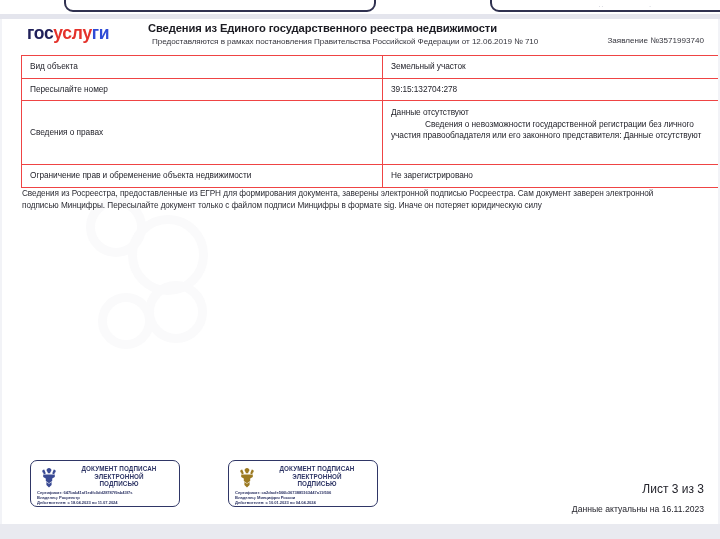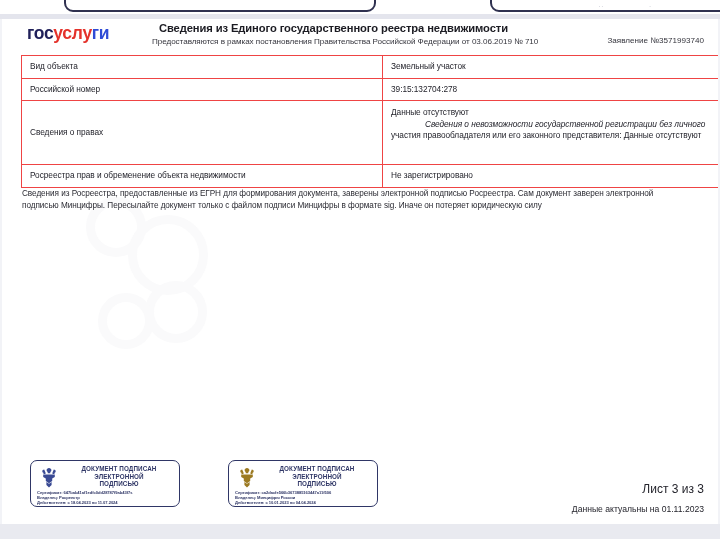--- a/index.html
+++ b/index.html
@@ -109,21 +109,21 @@
     letter-spacing: -0.3px;
     line-height: 20px;
     white-space: nowrap;
   }
   .logo .g1 { color: #20205a; }
   .logo .g2 { color: #e4322b; }
   .logo .g3 { color: #2f4bd6; }
 
   .doc-title {
     position: absolute;
-    left: 159px;
+    left: 148px;
     top: 2px;
     width: 430px;
     font-size: 11.2px;
     font-weight: bold;
     color: #1b1b22;
     line-height: 14px;
     letter-spacing: -0.1px;
   }
   .doc-subtitle {
     position: absolute;
@@ -161,21 +161,21 @@
     font-size: 8.3px;
     color: #24242c;
     line-height: 11.5px;
     vertical-align: middle;
     letter-spacing: -0.05px;
   }
   .info-table td.col-label { width: 344px; }
   .info-table td.col-value { width: 326px; }
   .info-table tr.r-rights td { height: 52px; vertical-align: middle; }
   .info-table tr.r-rights td.col-value { vertical-align: top; padding-top: 6px; }
-  .rights-line2 { display: block; text-indent: 34px; font-style: italic; }
+  .rights-line2 { display: block; text-indent: 34px; }
   .rights-line3 { display: block; }
 
   
   .note {
     position: absolute;
     left: 22px;
     top: 169px;
     width: 666px;
     font-size: 8.2px;
     color: #2b2b33;
@@ -287,44 +287,44 @@
   <div class="watermark">
     <div class="wm-ring r1"></div>
     <div class="wm-ring r2"></div>
     <div class="wm-ring r3"></div>
     <div class="wm-ring r4"></div>
   </div>
 
   <div class="doc-header">
     <div class="logo"><span class="g1">гос</span><span class="g2">услу</span><span class="g3">ги</span></div>
     <div class="doc-title">Сведения из Единого государственного реестра недвижимости</div>
-    <div class="doc-subtitle">Предоставляются в рамках постановления Правительства Российской Федерации от 03.06.2019 № 710</div>
+    <div class="doc-subtitle">Предоставляются в рамках постановления Правительства Российской Федерации от 12.06.2019 № 710</div>
     <div class="doc-appnum">Заявление №3571993740</div>
   </div>
 
   <table class="info-table">
     <tbody>
       <tr>
         <td class="col-label">Вид объекта</td>
         <td class="col-value">Земельный участок</td>
       </tr>
       <tr>
-        <td class="col-label">Российской номер</td>
+        <td class="col-label">Пересылайте номер</td>
         <td class="col-value">39:15:132704:278</td>
       </tr>
       <tr class="r-rights">
         <td class="col-label">Сведения о правах</td>
         <td class="col-value">
           <span class="rights-line1">Данные отсутствуют</span>
           <span class="rights-line2">Сведения о невозможности государственной регистрации без личного</span>
           <span class="rights-line3">участия правообладателя или его законного представителя: Данные отсутствуют</span>
         </td>
       </tr>
       <tr>
-        <td class="col-label">Росреестра прав и обременение объекта недвижимости</td>
+        <td class="col-label">Ограничение прав и обременение объекта недвижимости</td>
         <td class="col-value">Не зарегистрировано</td>
       </tr>
     </tbody>
   </table>
 
   <div class="note">Сведения из Росреестра, предоставленные из ЕГРН для формирования документа, заверены электронной подписью Росреестра. Сам документ заверен электронной подписью Минцифры. Пересылайте документ только с файлом подписи Минцифры в формате sig. Иначе он потеряет юридическую силу</div>
 
   <div class="stamp s1">
     <div class="stamp-emblem">
       <svg width="22" height="24" viewBox="0 0 22 24">
@@ -367,19 +367,19 @@
       <div>ПОДПИСЬЮ</div>
     </div>
     <div class="stamp-details">
       <div>Сертификат: ca2dacfe566b3673885163447a11f506</div>
       <div>Владелец: Минцифры России</div>
       <div>Действителен: с 10.01.2023 по 04.04.2024</div>
     </div>
   </div>
 
   <div class="page-count">Лист 3 из  3</div>
-  <div class="actual-date">Данные актуальны на 01.11.2023</div>
+  <div class="actual-date">Данные актуальны на 16.11.2023</div>
 
 </div>
 
 <div class="page-edge-l"></div>
 <div class="page-edge-r"></div>
 <div class="bottom-gap"></div>
 
 </body></html>

